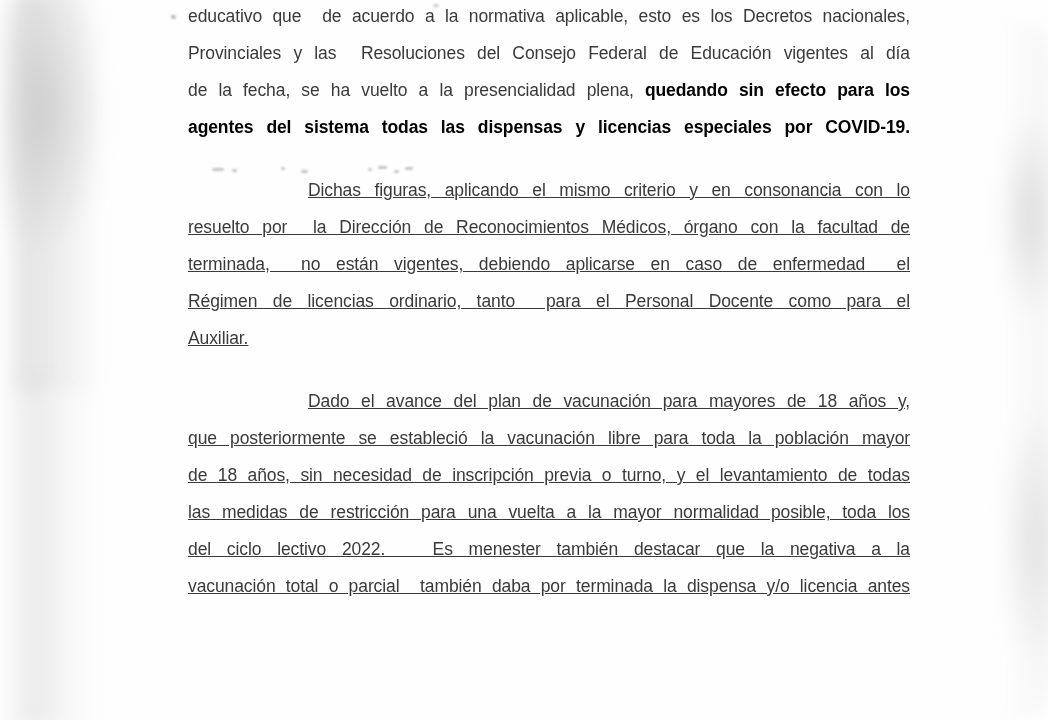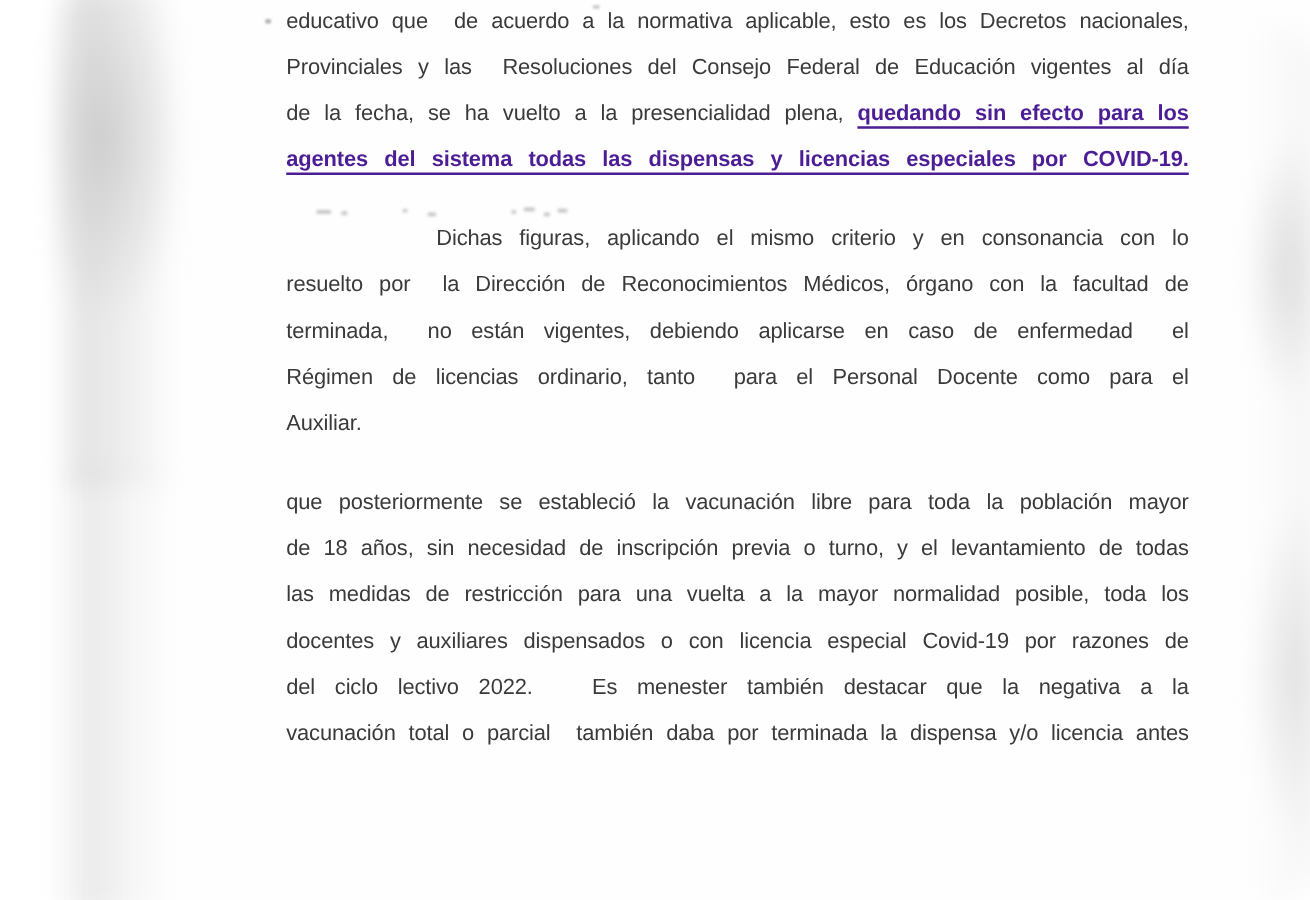--- a/index.html
+++ b/index.html
@@ -11,21 +11,20 @@
     width: 1048px;
     height: 720px;
     overflow: hidden;
     position: relative;
     font-family: "Liberation Sans", "DejaVu Sans", sans-serif;
   }
   .page {
     position: absolute;
     inset: 0;
     background: #fefefe;
-    margin-left: 41px;
   }
   
   .edge {
     position: absolute;
     pointer-events: none;
   }
   .edge-left-top {
     left: 2px; top: -10px; width: 100px; height: 400px;
     background:
       radial-gradient(90px 200px at 40% 30%, rgba(185,185,185,0.55), rgba(185,185,185,0) 75%),
@@ -54,32 +53,31 @@
     top: -2px;
     width: 722px;
     color: #3a3a3a;
     font-size: 17.5px;
     line-height: 37px;
     letter-spacing: -0.1px;
     text-align: justify;
     filter: blur(0.3px);
   }
   .para { margin: 0; }
-  .para + .para { margin-top: 26px; }
+  .para + .para { margin-top: 26px; text-decoration: underline; }
   .line {
     text-align: justify;
     text-align-last: justify;
     white-space: pre-wrap;
   }
   .line.last { text-align-last: left; }
   .line.indent { text-indent: 120px; }
   .emph {
     font-weight: 700;
-    color: #4c1d95;
-    text-decoration: underline;
+    color: #000000;
     text-decoration-thickness: 2.4px;
     text-underline-offset: 5px;
   }
   
   .artifacts {
     position: absolute;
     left: 212px;
     top: 164px;
     width: 280px;
     height: 12px;
@@ -133,24 +131,24 @@
 
     <div class="para">
       <div class="line indent"><span>Dichas figuras, aplicando el mismo criterio y en consonancia con lo</span></div>
       <div class="line"><span>resuelto por  la Dirección de Reconocimientos Médicos, órgano con la facultad de</span></div>
       <div class="line"><span>terminada,  no están vigentes, debiendo aplicarse en caso de enfermedad  el</span></div>
       <div class="line"><span>Régimen de licencias ordinario, tanto  para el Personal Docente como para el</span></div>
       <div class="line last"><span>Auxiliar.</span></div>
     </div>
 
     <div class="para">
+      <div class="line indent"><span>Dado el avance del plan de vacunación para mayores de 18 años y,</span></div>
       <div class="line"><span>que posteriormente se estableció la vacunación libre para toda la población mayor</span></div>
       <div class="line"><span>de 18 años, sin necesidad de inscripción previa o turno, y el levantamiento de todas</span></div>
       <div class="line"><span>las medidas de restricción para una vuelta a la mayor normalidad posible, toda los</span></div>
-      <div class="line"><span>docentes y auxiliares dispensados o con licencia especial Covid-19 por razones de</span></div>
       <div class="line"><span>del ciclo lectivo 2022.   Es menester también destacar que la negativa a la</span></div>
       <div class="line"><span>vacunación total o parcial  también daba por terminada la dispensa y/o licencia antes</span></div>
     </div>
 
   </div>
 
   <div class="artifacts">
     <span class="m a1"></span><span class="m a2"></span><span class="m a3"></span><span class="m a4"></span><span class="m a5"></span><span class="m a6"></span><span class="m a7"></span><span class="m a8"></span>
   </div>
 

